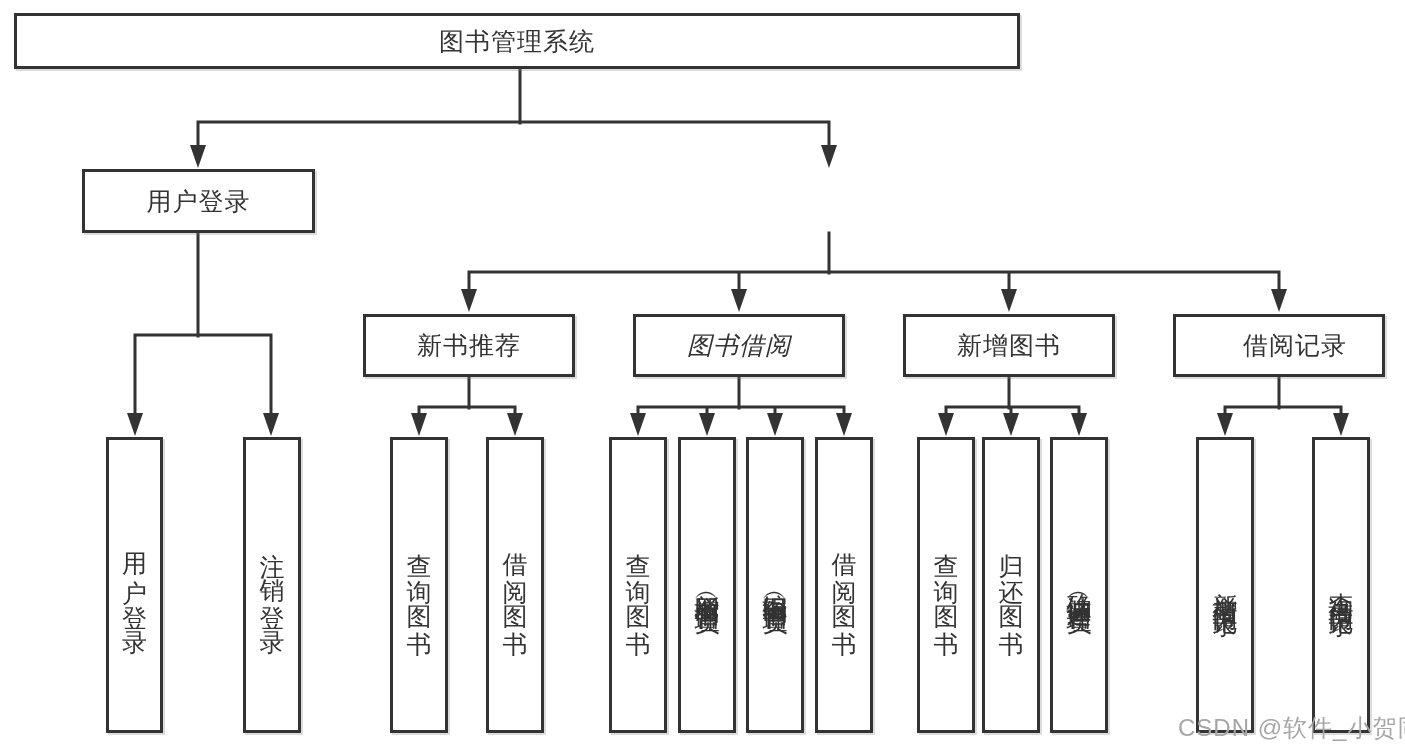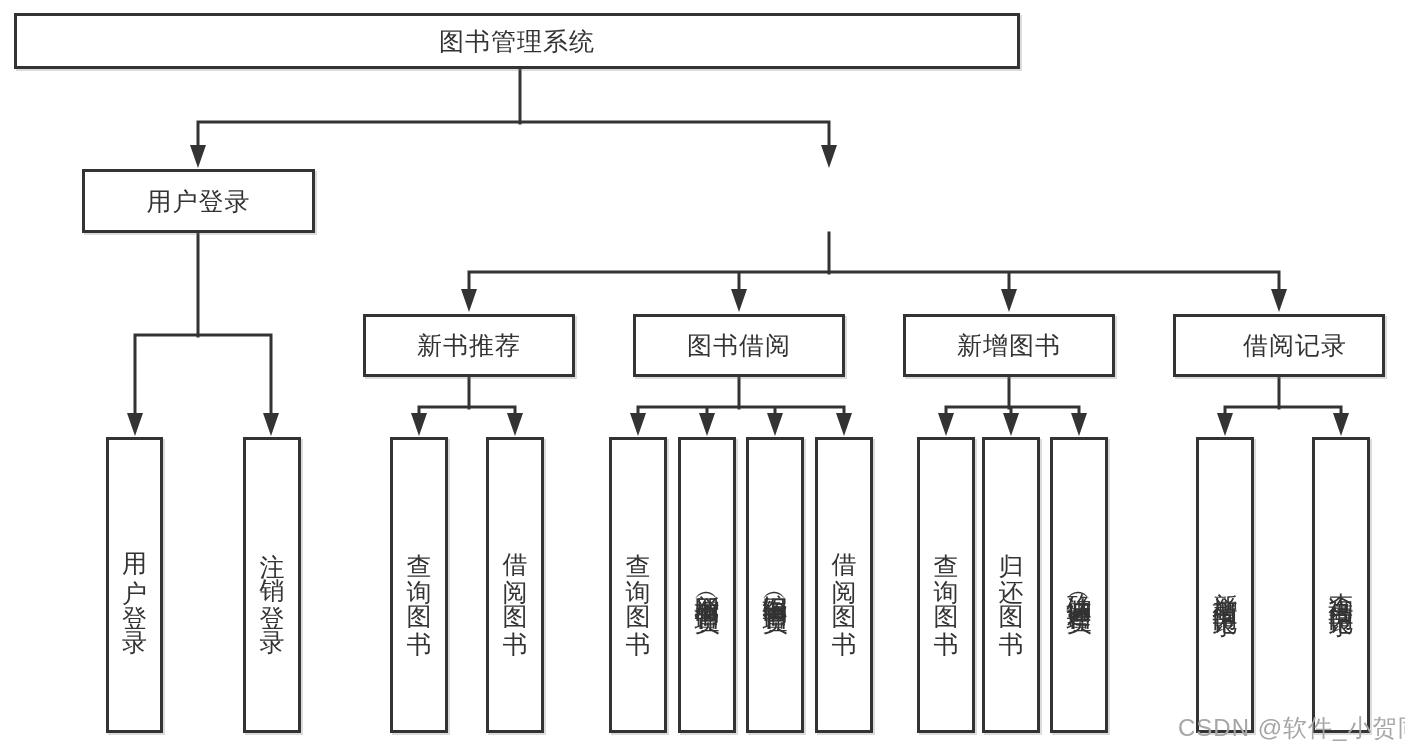--- a/index.html
+++ b/index.html
@@ -110,21 +110,21 @@
     <span class="hlabel">图书管理系统</span>
   </div>
 
   <div class="box" style="left:82px; top:169px; width:233px; height:64px;">
     <span class="hlabel">用户登录</span>
   </div>
 
   <div class="box" style="left:363px; top:314px; width:212px; height:63px;">
     <span class="hlabel">新书推荐</span>
   </div>
-  <div class="box" style="left:633px; top:314px; width:212px; height:63px;">
+  <div class="box" style="left:633px; top:314px; width:212px; height:63px;font-style:italic;">
     <span class="hlabel">图书借阅</span>
   </div>
   <div class="box" style="left:903px; top:314px; width:212px; height:63px;">
     <span class="hlabel">新增图书</span>
   </div>
   <div class="box" style="left:1173px; top:314px; width:212px; height:63px;padding-left:32px;">
     <span class="hlabel">借阅记录</span>
   </div>
 
   <div class="box" style="left:106px; top:437px; width:57px; height:296px;">

